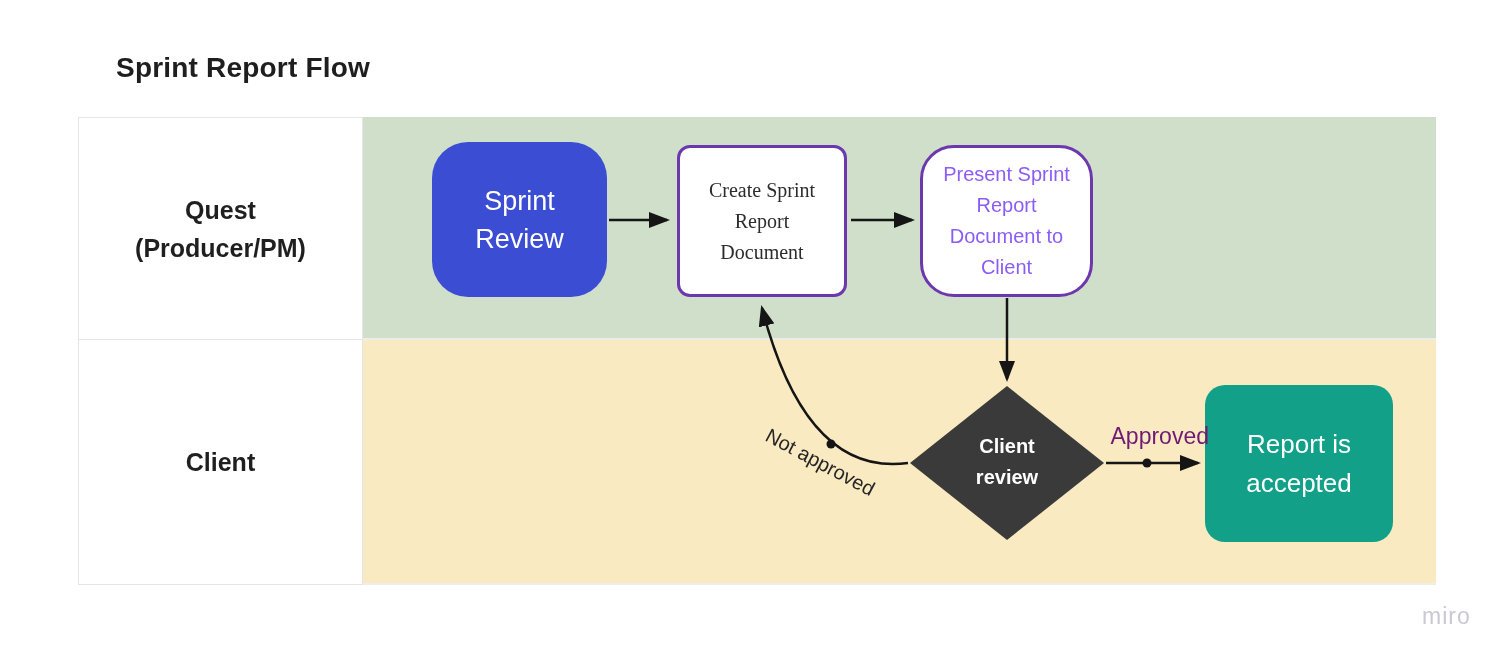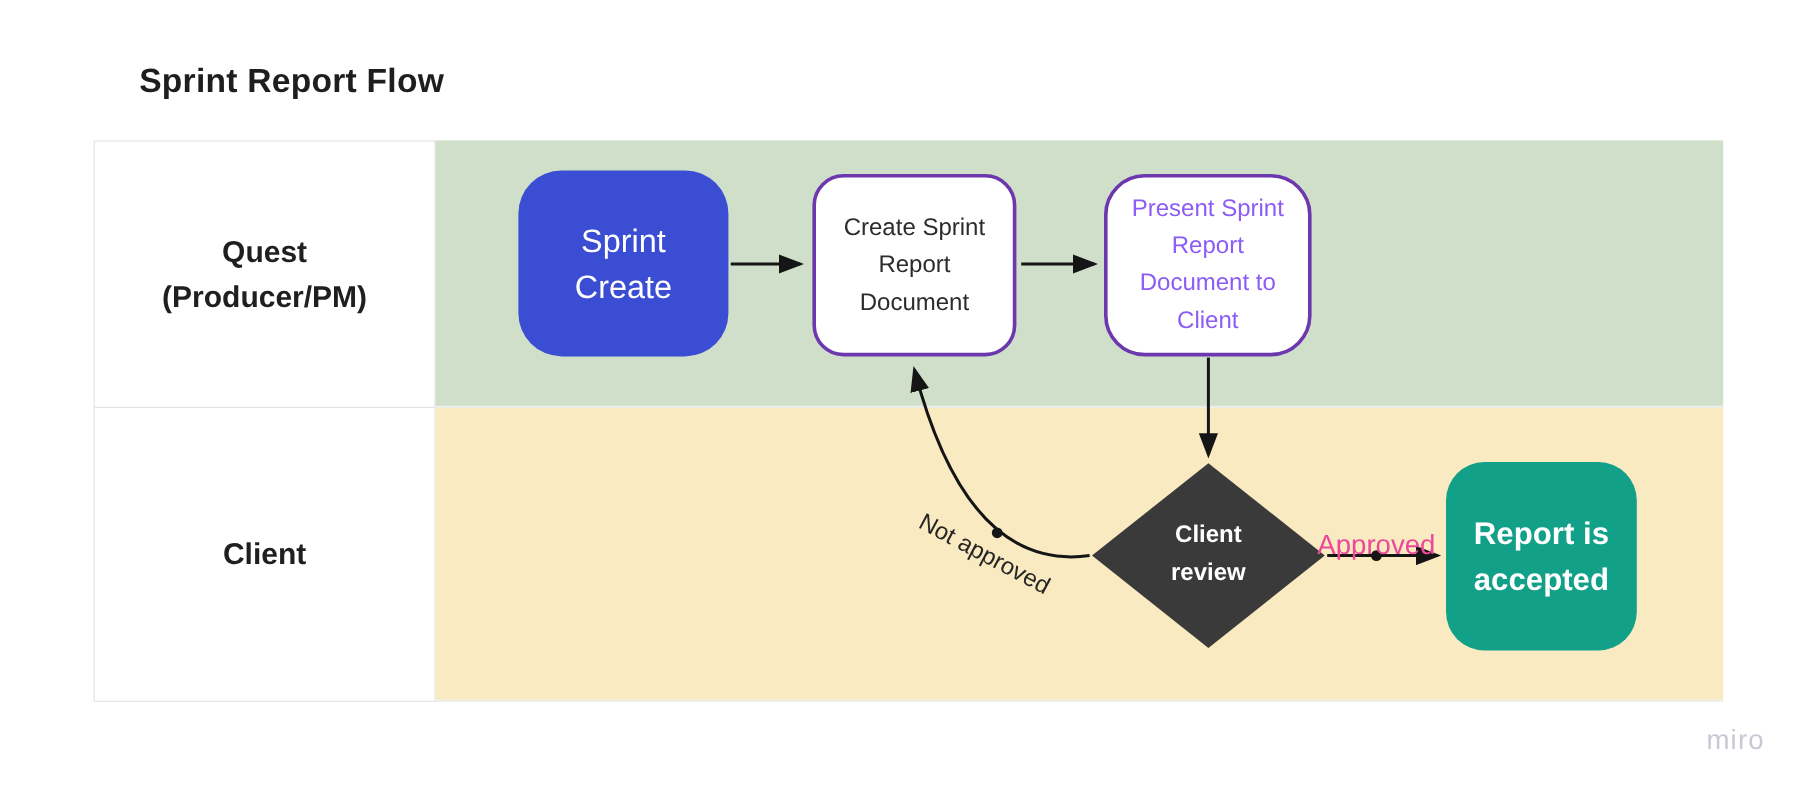--- a/index.html
+++ b/index.html
@@ -24,33 +24,33 @@
 
   
   svg.overlay { position:absolute; left:0; top:0; width:1512px; height:661px; pointer-events:none; }
 
   
   .node { position:absolute; display:flex; align-items:center; justify-content:center;
     text-align:center; white-space:pre-line; }
   .n-sprint   { left:432px; top:142px; width:175px; height:155px; background:#3B4DD2;
                 border-radius:36px; color:#fff; font-size:27px; line-height:38px; }
   .n-create   { left:677px; top:145px; width:170px; height:152px; background:#fff;
-                border:3.5px solid #6D37AE; border-radius:26px; color:#2c2c2c;
-                font-size:20px; line-height:31px; }
+                border:3.5px solid #6D37AE; border-radius:13px; color:#2c2c2c;
+                font-size:20px; line-height:31px;font-family:Liberation Serif, serif; }
   .n-present  { left:920px; top:145px; width:173px; height:152px; background:#fff;
                 border:3.5px solid #6D37AE; border-radius:34px; color:#8b5cf6;
                 font-size:20px; line-height:31px; }
-  .n-accepted { left:1205px; top:385px; width:159px; height:157px; background:#12A188;
-                border-radius:32px; color:#fff; font-size:26px; line-height:39px;font-weight:bold; }
+  .n-accepted { left:1205px; top:385px; width:188px; height:157px; background:#12A188;
+                border-radius:20px; color:#fff; font-size:26px; line-height:39px; }
   .diamond-label { position:absolute; left:930px; top:431px; width:154px; text-align:center;
                 color:#ffffff; font-weight:700; font-size:20px; line-height:31px; white-space:pre-line; }
 
   
-  .lbl-approved { position:absolute; left:1085px; top:423px; width:124px; text-align:center;
-                font-size:23px; color:#ec4899;margin-top:18px; }
+  .lbl-approved { position:absolute; left:1085px; top:423px; width:124px; text-align:right;
+                font-size:23px; color:#701a75; }
   .lbl-notapproved { position:absolute; left:744px; top:451px; width:152px; text-align:center;
                 font-size:20px; color:#262626; transform:rotate(28deg); }
 
   .watermark { position:absolute; left:1422px; top:603px; font-size:23px; font-weight:400;
                 letter-spacing:1px; color:#C9C8D4; }
 </style>
 </head>
 <body>
 
 <div class="page-title">Sprint Report Flow</div>
@@ -80,21 +80,21 @@
   <line x1="851" y1="220" x2="912" y2="220" stroke="#151515" stroke-width="2.5" marker-end="url(#ah)"></line>
   <line x1="1007" y1="298" x2="1007" y2="379" stroke="#151515" stroke-width="2.5" marker-end="url(#ah)"></line>
   <line x1="1106" y1="463" x2="1198" y2="463" stroke="#151515" stroke-width="2.5" marker-end="url(#ah)"></line>
   <circle cx="1147" cy="463" r="4.5" fill="#151515"></circle>
 
   <path d="M908,463 Q806,477 762,308" fill="none" stroke="#151515" stroke-width="2.5" marker-end="url(#ah)"></path>
   <circle cx="831" cy="444" r="4.5" fill="#151515"></circle>
 </svg>
 
 <div class="node n-sprint">Sprint
-Create</div>
+Review</div>
 <div class="node n-create">Create Sprint
 Report
 Document</div>
 <div class="node n-present">Present Sprint
 Report
 Document to
 Client</div>
 <div class="diamond-label">Client
 review</div>
 <div class="node n-accepted">Report is

